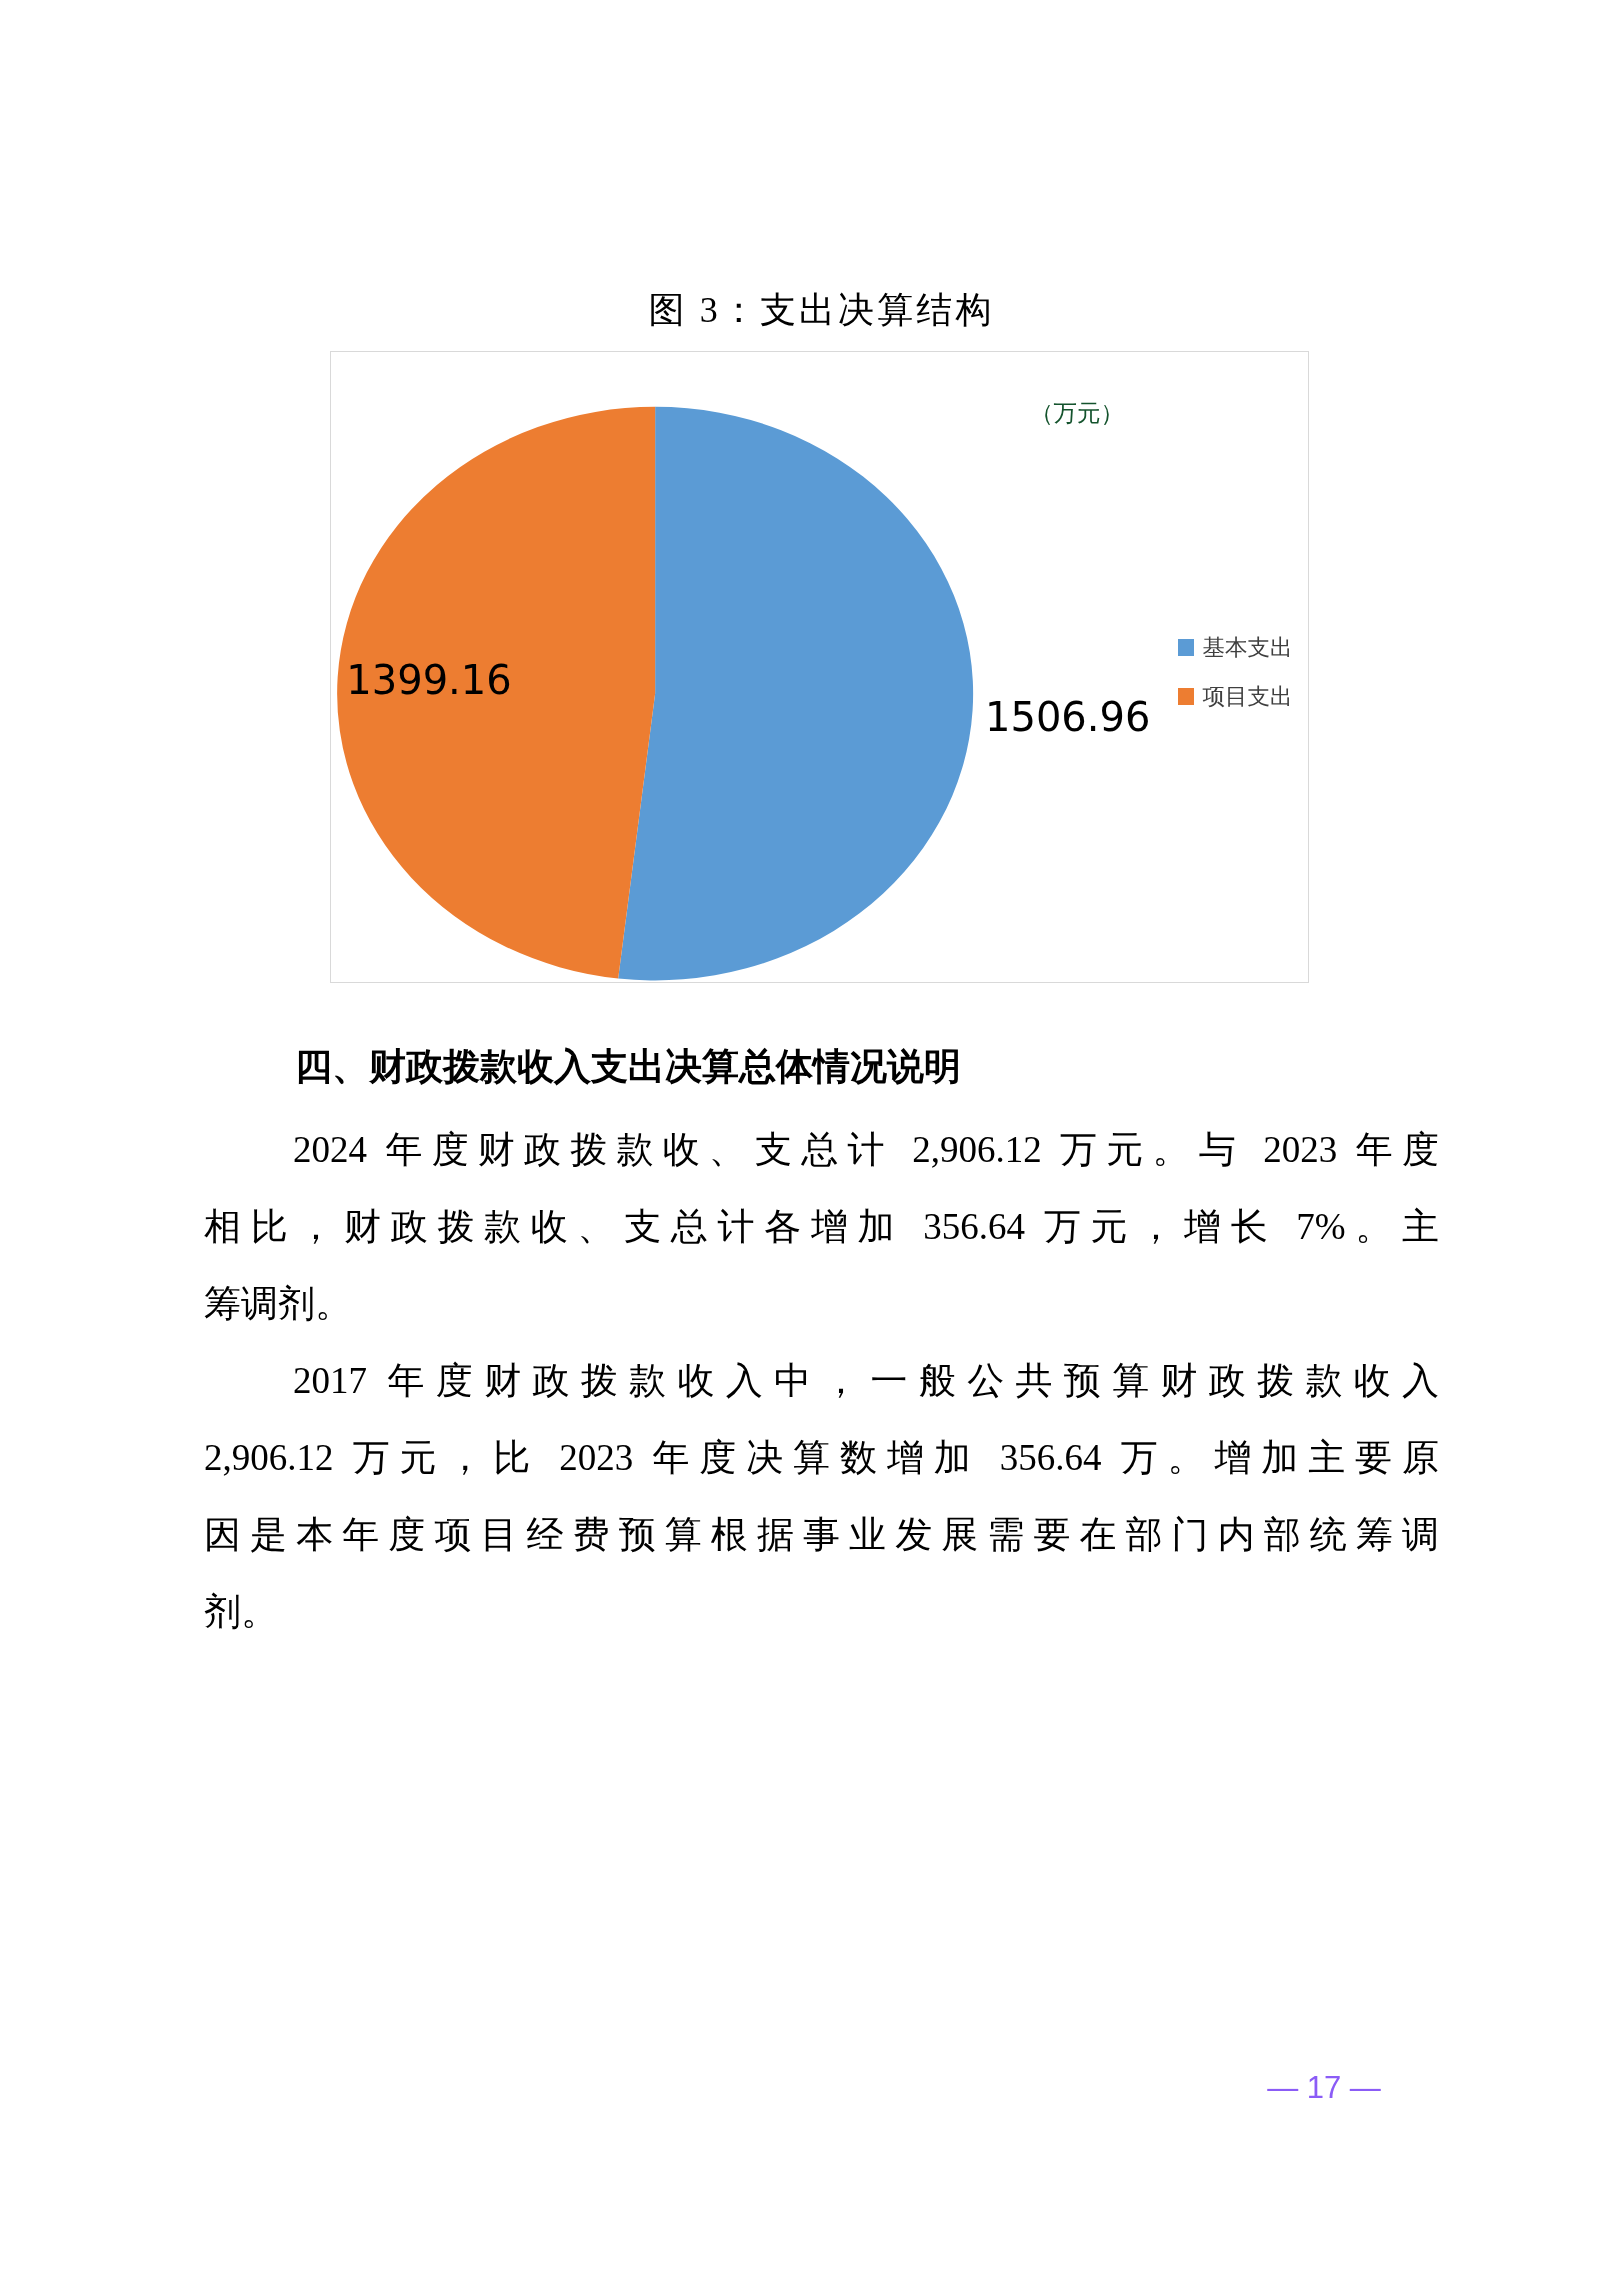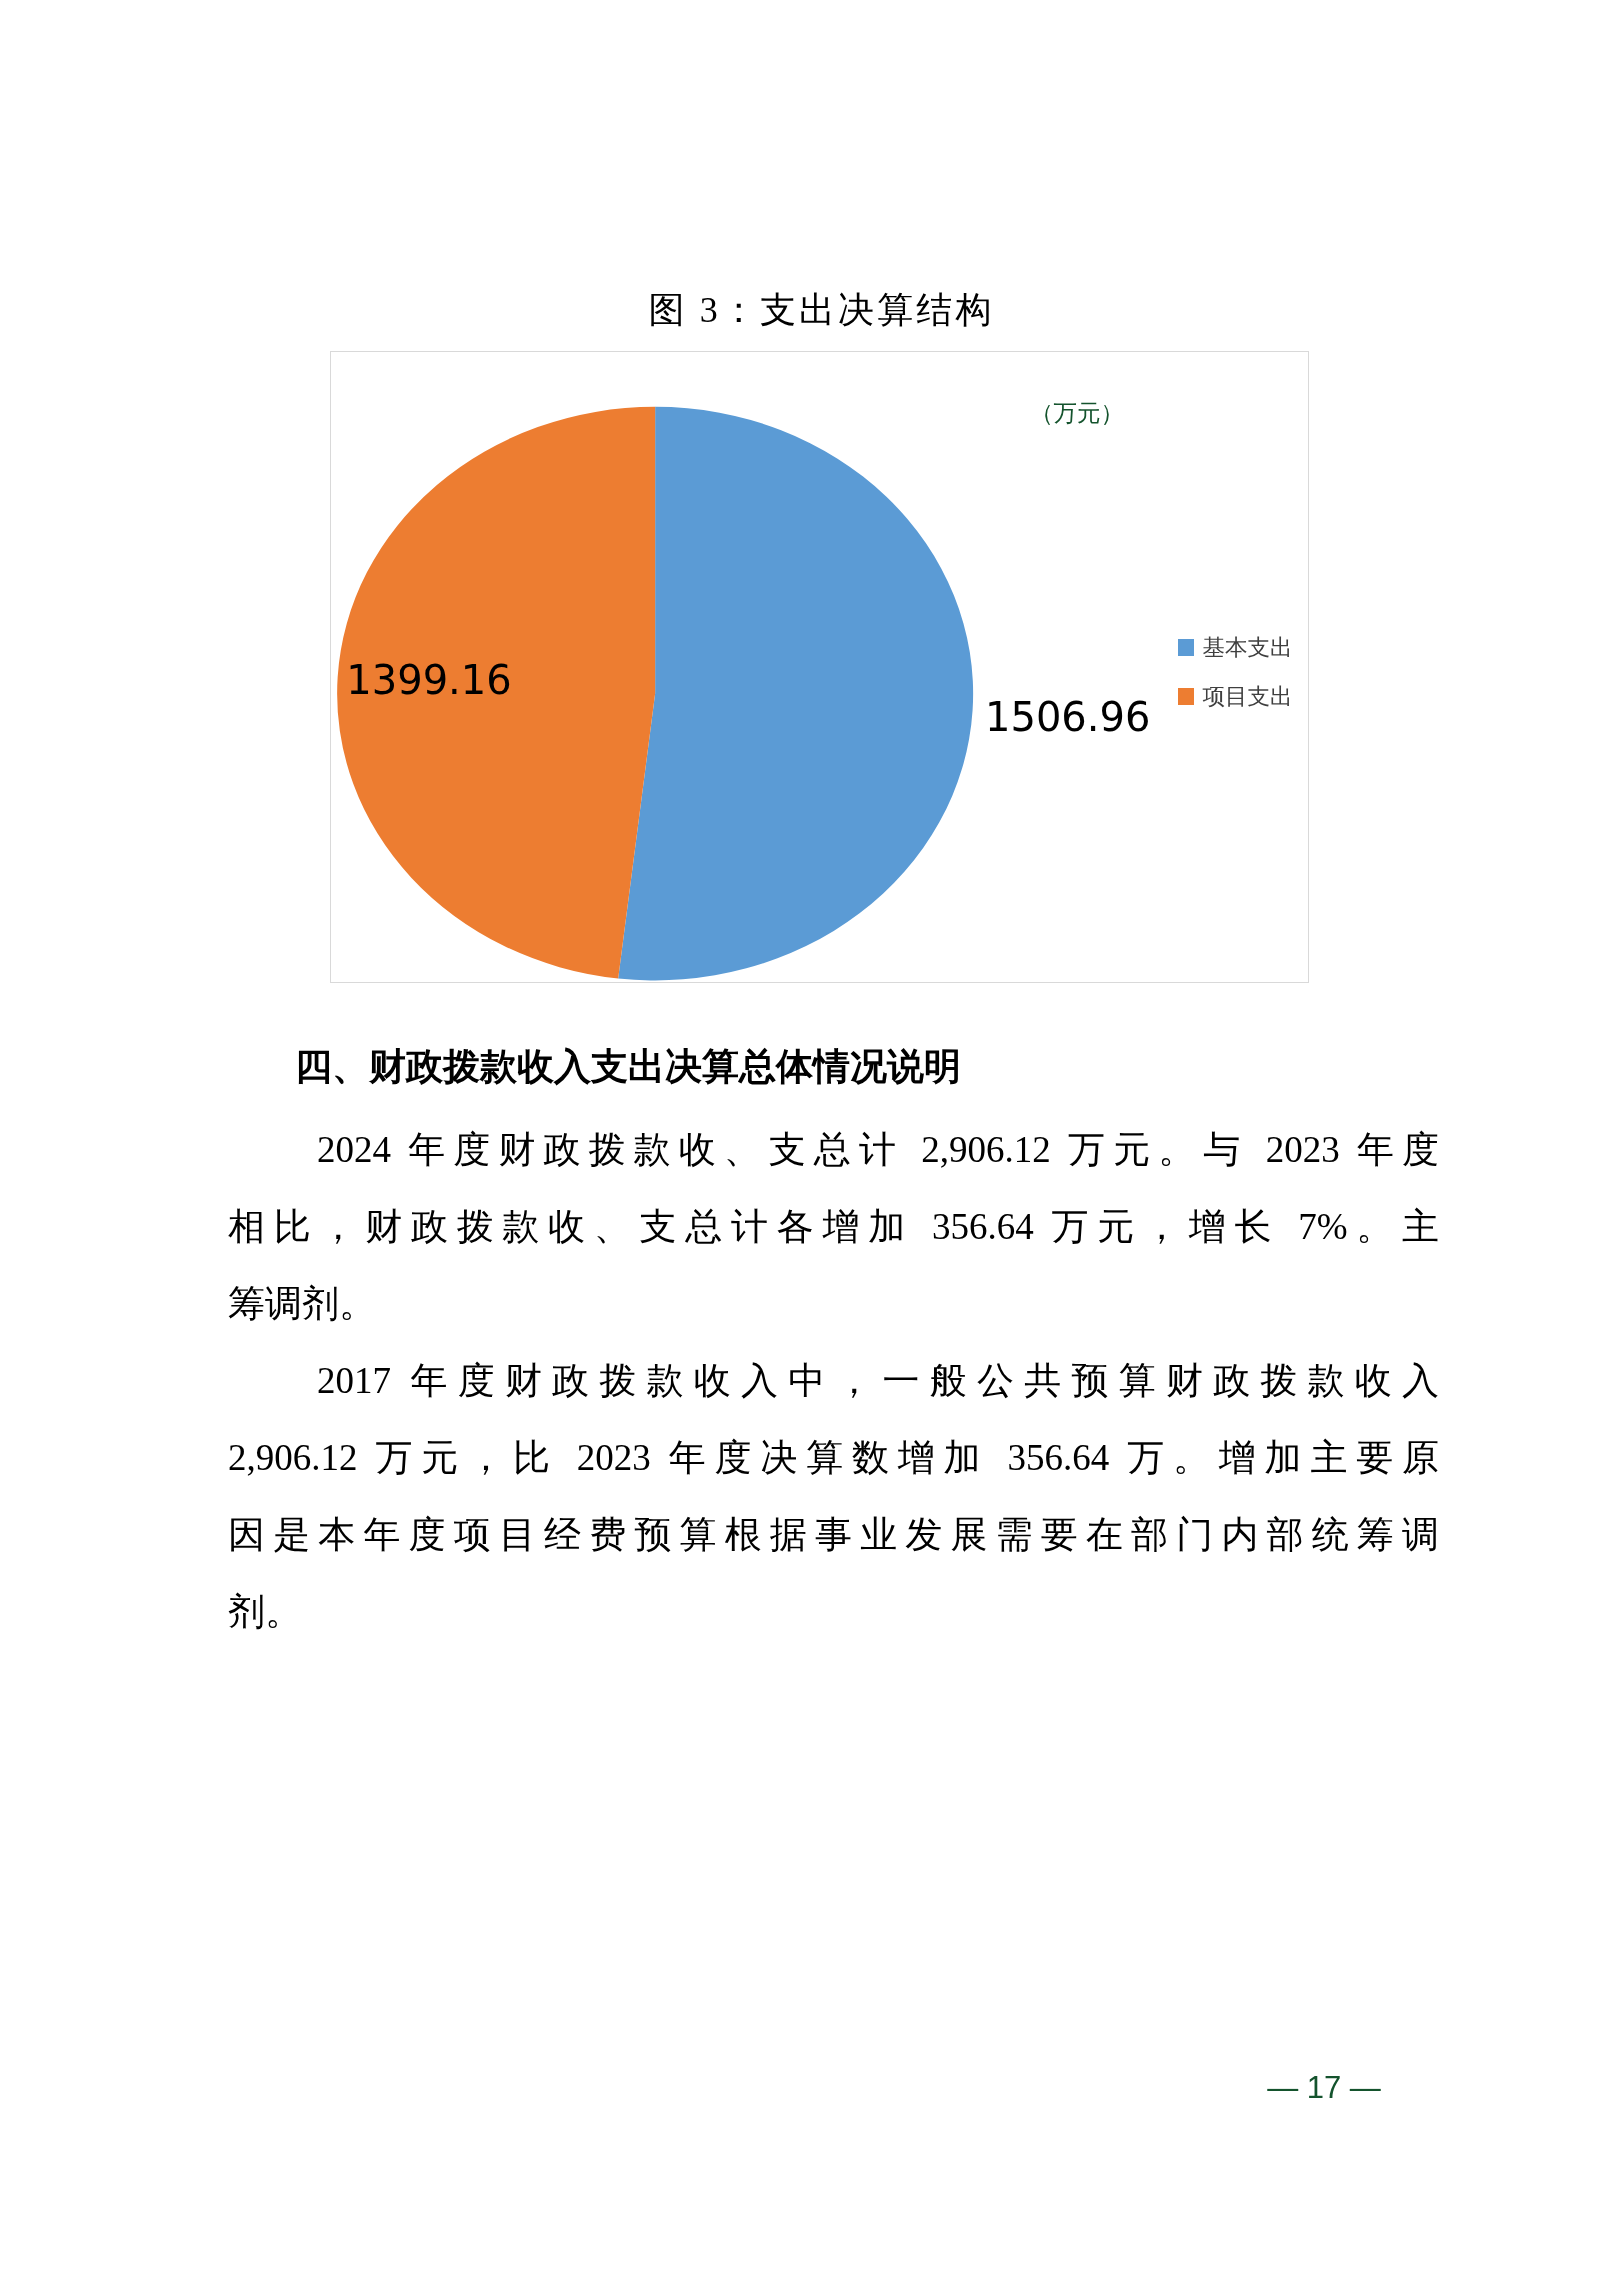--- a/index.html
+++ b/index.html
@@ -100,35 +100,35 @@
   .body-text {
     position: absolute;
     left: 204px;
     top: 1111px;
     width: 1235px;
     font-size: 37px;
     line-height: 77px;
     font-family: "Liberation Serif", "DejaVu Serif", serif;
     color: #000;
   }
-  .line { text-align: justify; text-align-last: justify; margin-left: 24px; }
+  .line { text-align: justify; text-align-last: justify; }
   .line.indent { padding-left: 89px; }
   .line.last { text-align-last: left; }
 
   
   .page-number {
     position: absolute;
     left: 1237px;
     top: 2065px;
     width: 174px;
     text-align: center;
     font-family: "Liberation Sans", "DejaVu Sans", sans-serif;
     font-size: 31px;
     line-height: 46px;
-    color: #14532d;
+    color: #8b5cf6;
     white-space: nowrap;
   }
 </style>
 </head>
 <body>
 
 <div class="page">
 
   <div class="fig-title">图 3：支出决算结构</div>
 

